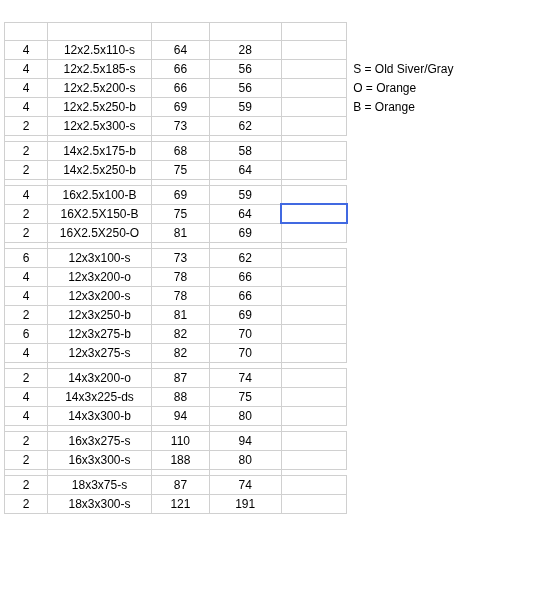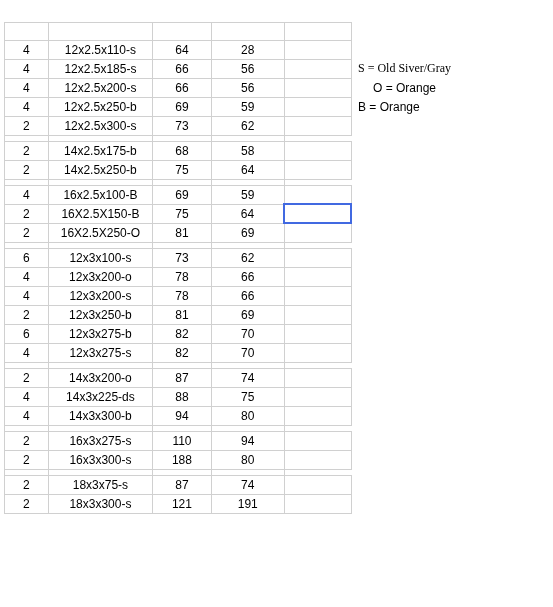--- a/index.html
+++ b/index.html
@@ -91,30 +91,30 @@
           <td></td>
           <td style="border: none; text-align: left; padding-left: 6px;"></td>
           <td style="border: none;"></td>
         </tr>
         <tr>
           <td>4</td>
           <td>12x2.5x185-s</td>
           <td>66</td>
           <td>56</td>
           <td></td>
-          <td style="border: none; text-align: right; padding-left: 6px; font-family: Liberation Serif, serif;">S = Old Siver/Gray</td>
+          <td style="border: none; text-align: right; padding-left: 6px;">S = Old Siver/Gray</td>
           <td style="border: none;"></td>
         </tr>
         <tr>
           <td>4</td>
           <td>12x2.5x200-s</td>
           <td>66</td>
           <td>56</td>
           <td></td>
-          <td style="border: none; text-align: center; padding-left: 6px;">O = Orange</td>
+          <td style="border: none; text-align: left; padding-left: 6px;">O = Orange</td>
           <td style="border: none;"></td>
         </tr>
         <tr>
           <td>4</td>
           <td>12x2.5x250-b</td>
           <td>69</td>
           <td>59</td>
           <td></td>
           <td style="border: none; text-align: left; padding-left: 6px;">B = Orange</td>
           <td style="border: none;"></td>

